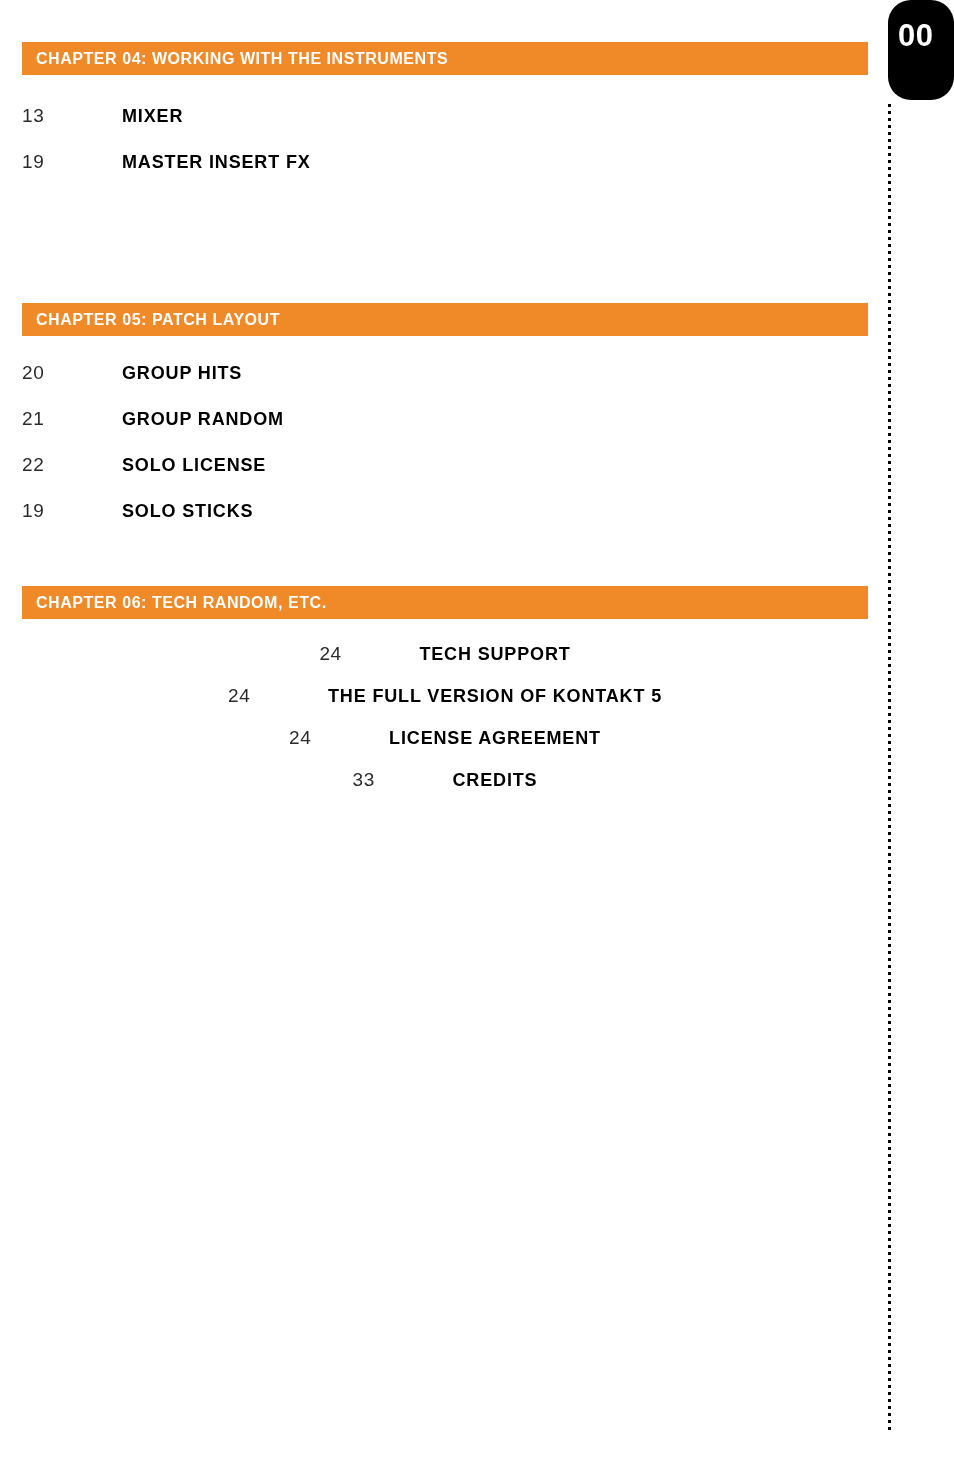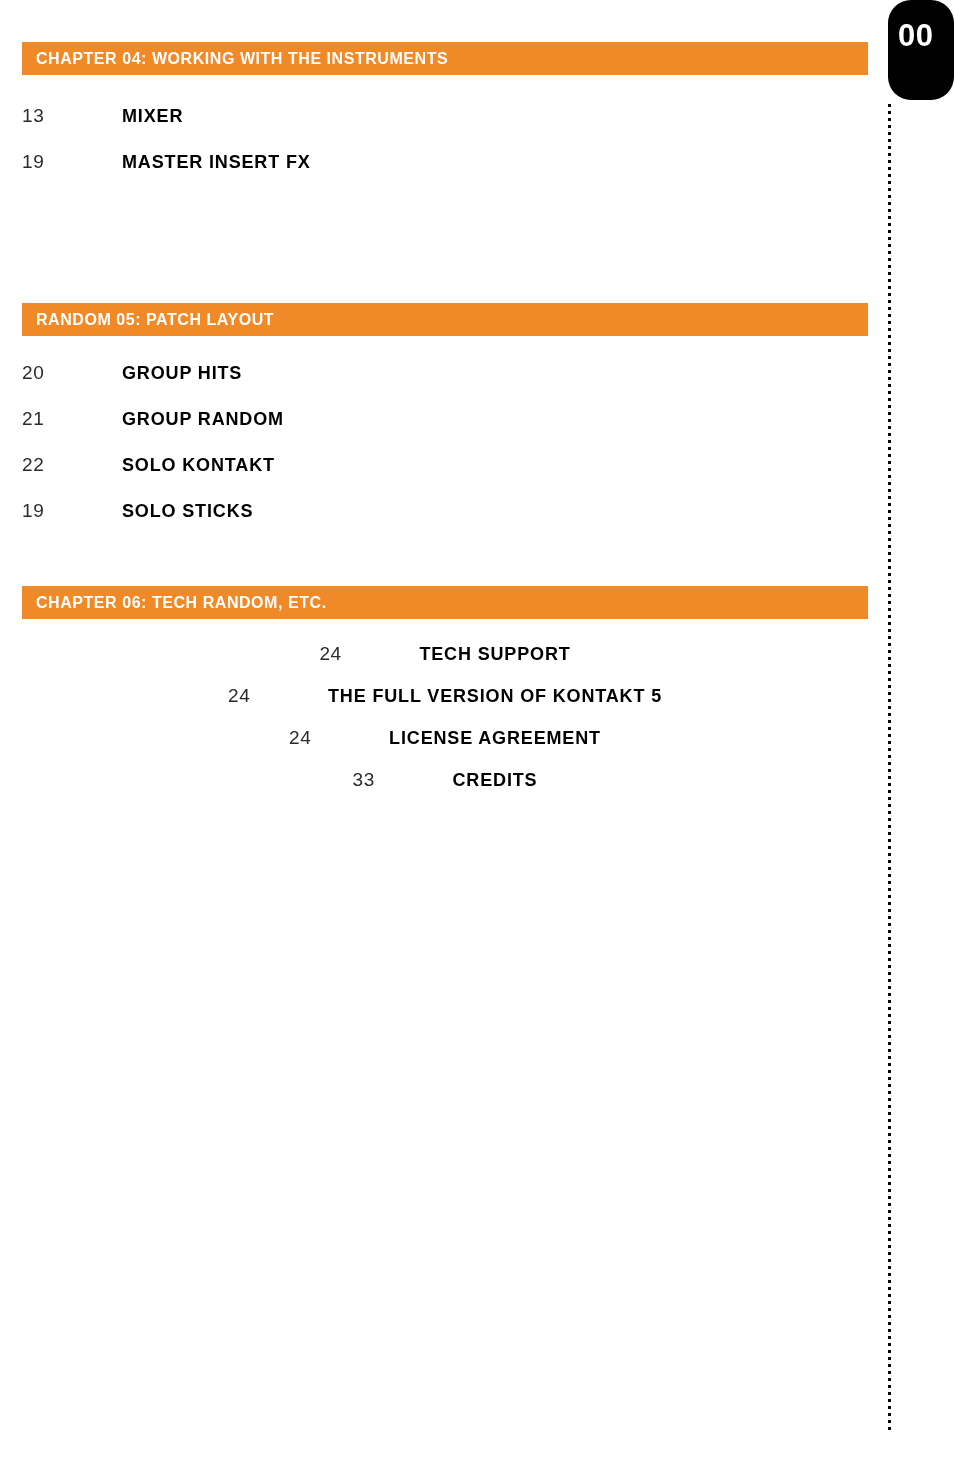--- a/index.html
+++ b/index.html
@@ -148,34 +148,34 @@
       </li>
       <li class="entry-row">
         <span class="entry-page">19</span>
         <span class="entry-name">MASTER INSERT FX</span>
       </li>
     </ul>
   </section>
 
   <section class="chapter-section s1">
     <div class="chapter-bar">
-      <span class="chapter-title">RANDOM 05: PATCH LAYOUT</span>
+      <span class="chapter-title">CHAPTER 05: PATCH LAYOUT</span>
     </div>
     <ul class="entry-list s1">
       <li class="entry-row">
         <span class="entry-page">20</span>
         <span class="entry-name">GROUP HITS</span>
       </li>
       <li class="entry-row">
         <span class="entry-page">21</span>
         <span class="entry-name">GROUP RANDOM</span>
       </li>
       <li class="entry-row">
         <span class="entry-page">22</span>
-        <span class="entry-name">SOLO KONTAKT</span>
+        <span class="entry-name">SOLO LICENSE</span>
       </li>
       <li class="entry-row">
         <span class="entry-page">19</span>
         <span class="entry-name">SOLO STICKS</span>
       </li>
     </ul>
   </section>
 
   <section class="chapter-section s2">
     <div class="chapter-bar">

